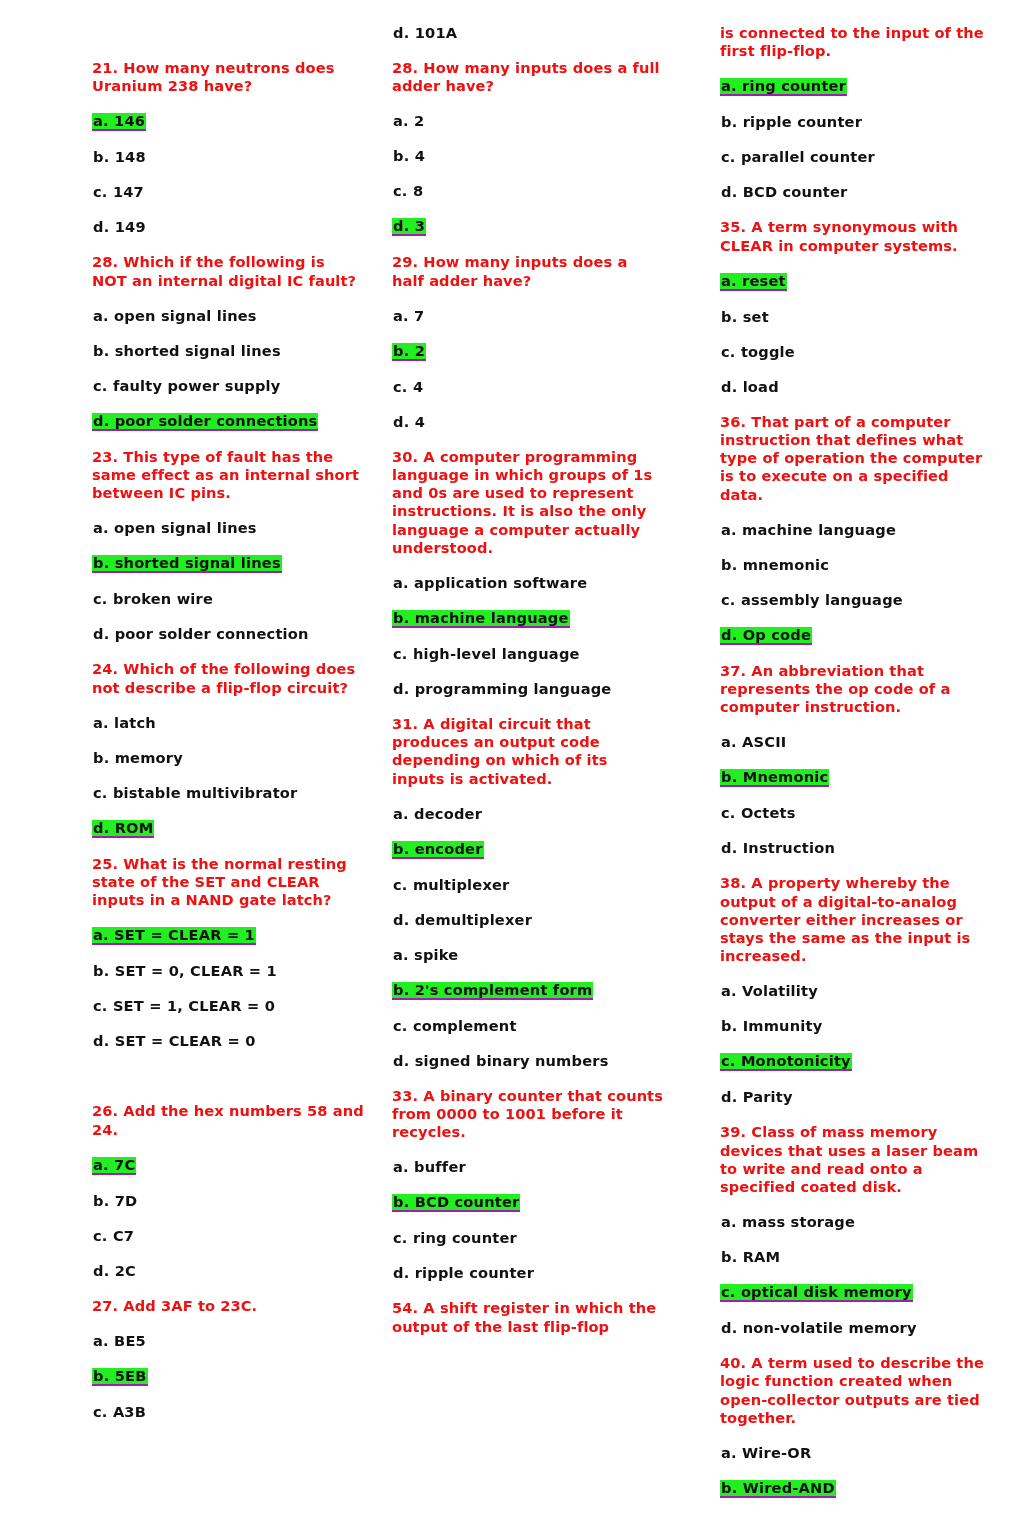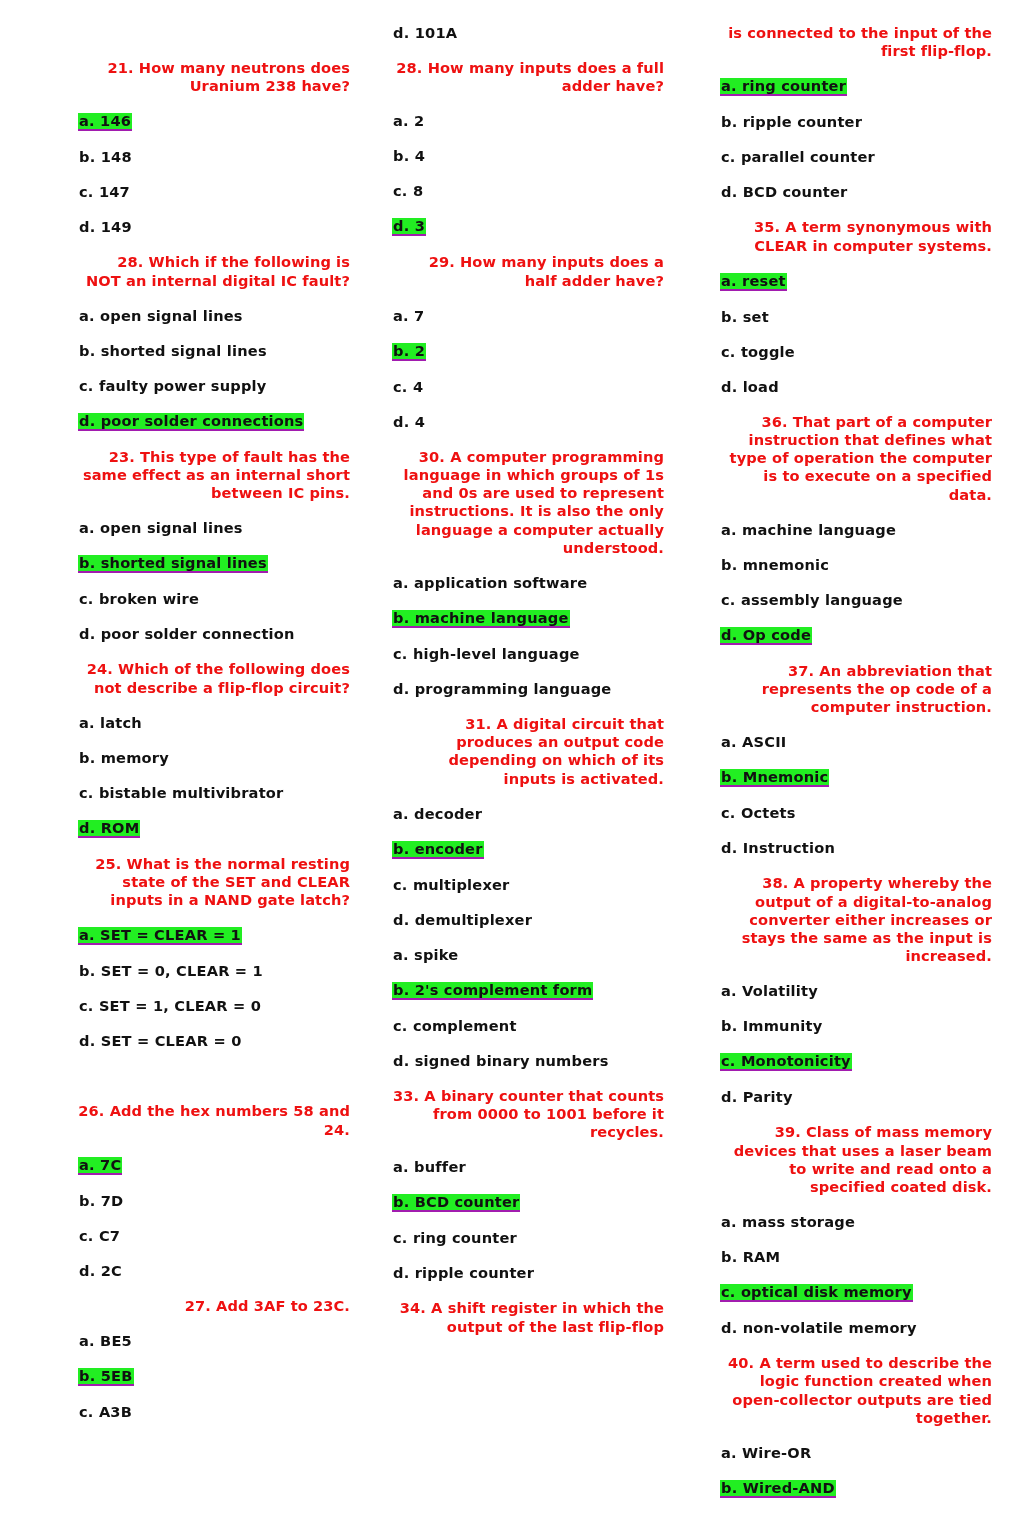--- a/index.html
+++ b/index.html
@@ -1,23 +1,23 @@
 <!DOCTYPE html>
 <html><head>
 <meta charset="utf-8">
 <style>
   html, body { margin: 0; padding: 0; background: #ffffff; }
   body { width: 1020px; height: 1535px; position: relative; overflow: hidden;
          font-family: "DejaVu Sans", sans-serif; }
   .col { position: absolute; top: 24px; width: 272px; }
-  #col1 { left: 78px; top: 59px; }
+  #col1 { left: 92px; top: 59px; }
   #col2 { left: 392px; }
   #col3 { left: 720px; }
   .q { color: #ee1111; font-weight: bold; font-size: 14.6px; line-height: 18.2px;
-       margin: 0 0 17px 0; letter-spacing: 0.1px; text-align: right; }
+       margin: 0 0 17px 0; letter-spacing: 0.1px; }
   .opt { color: #111111; font-weight: bold; font-size: 14.6px; line-height: 18px;
          margin: 0 0 17px 0; letter-spacing: 0.2px; white-space: nowrap; }
   .opt span.txt { display: inline-block; padding: 0 1px; }
   .opt.correct span.txt { background: #22ee22; border-bottom: 2px solid #a21caf;
          line-height: 16px; }
   .gap { height: 35px; }
 </style>
 </head>
 <body>
 
@@ -97,21 +97,21 @@
   <div class="opt correct"><span class="txt">b. 2's complement form</span></div>
   <div class="opt"><span class="txt">c. complement</span></div>
   <div class="opt"><span class="txt">d. signed binary numbers</span></div>
 
   <div class="q">33. A binary counter that counts from 0000 to 1001 before it recycles.</div>
   <div class="opt"><span class="txt">a. buffer</span></div>
   <div class="opt correct"><span class="txt">b. BCD counter</span></div>
   <div class="opt"><span class="txt">c. ring counter</span></div>
   <div class="opt"><span class="txt">d. ripple counter</span></div>
 
-  <div class="q">34. A shift register in which the output of the last flip-flop</div>
+  <div class="q">54. A shift register in which the output of the last flip-flop</div>
 </div>
 
 <div class="col" id="col3">
   <div class="q">is connected to the input of the first flip-flop.</div>
   <div class="opt correct"><span class="txt">a. ring counter</span></div>
   <div class="opt"><span class="txt">b. ripple counter</span></div>
   <div class="opt"><span class="txt">c. parallel counter</span></div>
   <div class="opt"><span class="txt">d. BCD counter</span></div>
 
   <div class="q">35. A term synonymous with CLEAR in computer systems.</div>

